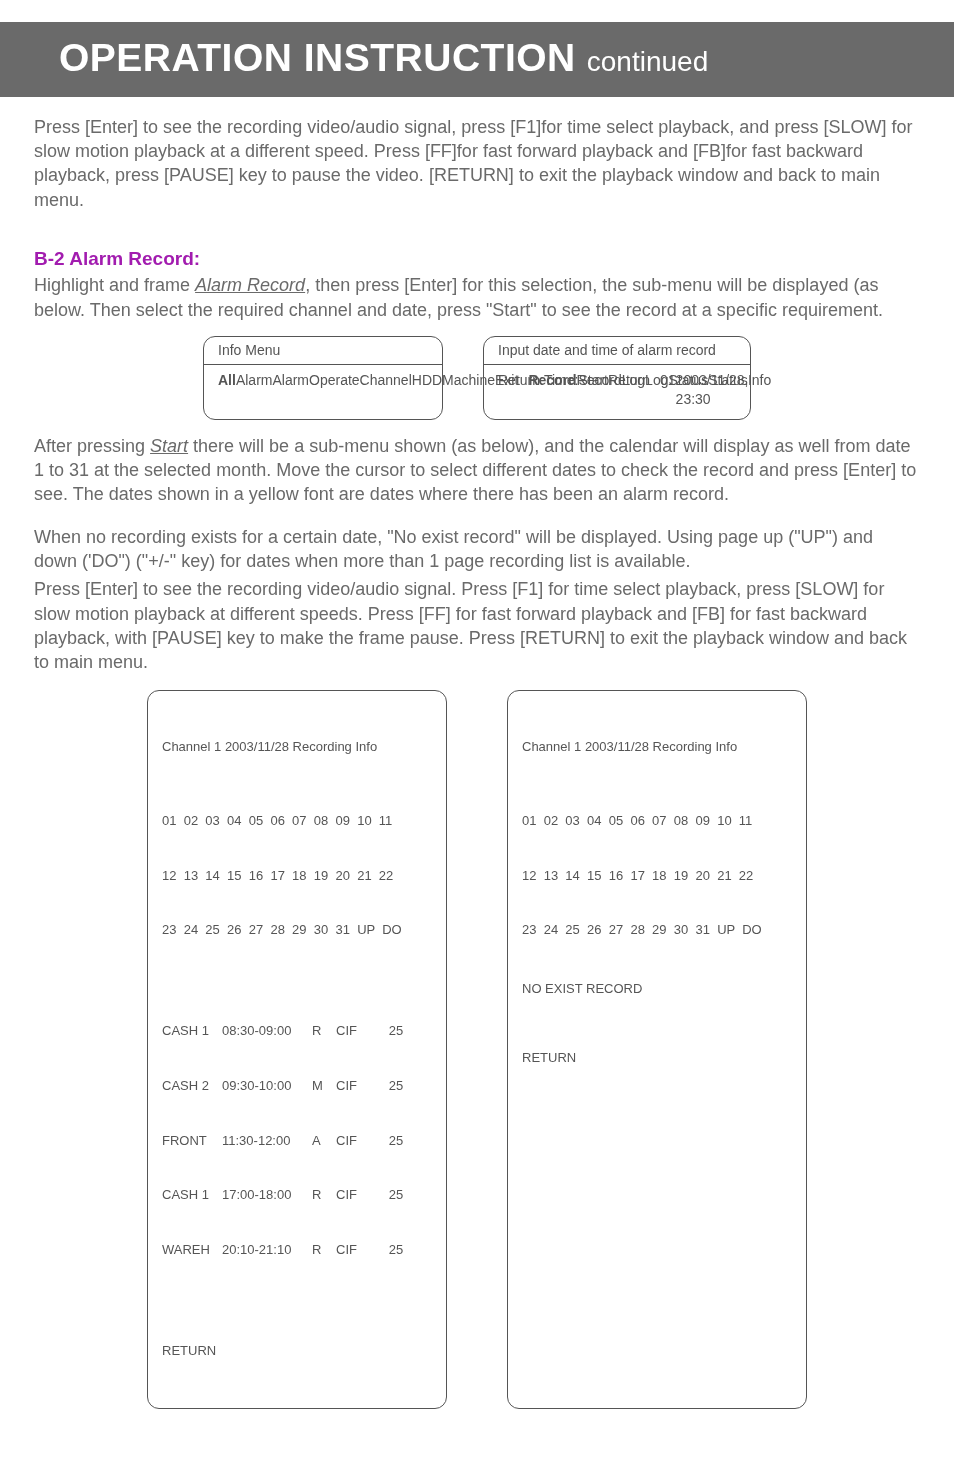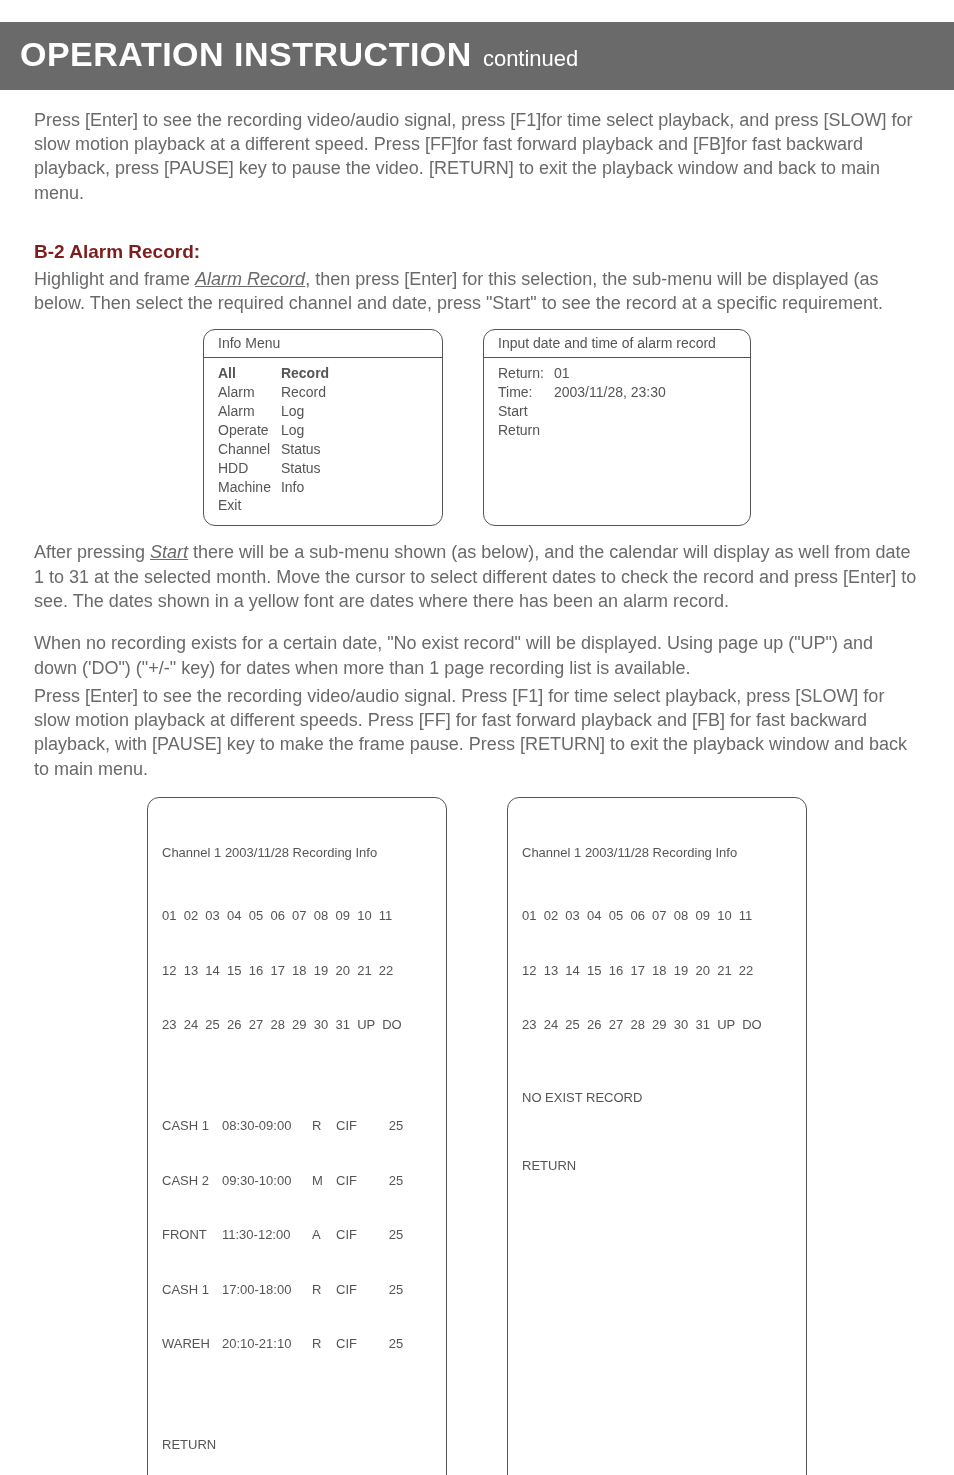--- a/index.html
+++ b/index.html
@@ -12,38 +12,39 @@
     font-size: 18px;
     line-height: 1.35;
   }
   .header-band {
     background: #6a6a6a;
     color: #fff;
     padding: 10px 20px 12px 20px;
     margin-top: 22px;
   }
   .header-band .h1 {
-    font-size: 34px;
+    font-size: 39px;
     font-weight: bold;
     display: inline;
     letter-spacing: 0.5px;
+    margin-left: 39px;
   }
   .header-band .h1sub {
-    font-size: 22px;
+    font-size: 28px;
     font-weight: normal;
     display: inline;
     margin-left: 6px;
   }
   .content {
     padding: 18px 34px 0 34px;
   }
   .para { margin-bottom: 4px; }
   .section-heading {
     font-weight: bold;
-    color: #7f1d1d;
+    color: #a21caf;
     font-size: 19px;
     margin-top: 34px;
     margin-bottom: 2px;
   }
   .italic { font-style: italic; text-decoration: underline; }
 
   .menu-row {
     display: flex;
     justify-content: center;
     gap: 40px;
@@ -58,21 +59,21 @@
     color: #555;
     width: 240px;
   }
   .menu-box.wide { width: 268px; }
   .menu-title {
     border-bottom: 1.5px solid #555;
     margin: -6px -14px 6px -14px;
     padding: 4px 14px 4px 14px;
   }
   .menu-cols { display: flex; gap: 10px; }
-  .menu-col { display: flex; flex-direction: column; }
+  .menu-col { display: flex; flex-direction: row; }
   .bold { font-weight: bold; }
 
   .lower-row {
     display: flex;
     justify-content: center;
     gap: 60px;
     margin-top: 16px;
   }
   .lower-box {
     border: 1.5px solid #555;
@@ -80,21 +81,21 @@
     padding: 10px 14px 12px 14px;
     font-size: 13px;
     line-height: 1.4;
     color: #555;
     width: 300px;
     white-space: pre;
     font-family: "Century Gothic", "Futura", Arial, sans-serif;
   }
   .lower-box .title-row {
     white-space: normal;
-    margin-bottom: 8px;
+    margin-bottom: 20px;
   }
   .rec-table { margin-top: 10px; }
   .rec-table .row { display: flex; }
   .rec-table .c1 { width: 60px; }
   .rec-table .c2 { width: 90px; }
   .rec-table .c3 { width: 24px; }
   .rec-table .c4 { width: 40px; }
   .rec-table .c5 { width: 40px; text-align: center; }
 </style>
 </head>
@@ -212,18 +213,18 @@
         </div>
       </div>
       <div style="margin-top:10px;">RETURN</div>
     </div>
 
     <div class="lower-box">
       <div class="title-row">Channel 1 2003/11/28 Recording Info</div>
       <div>01  02  03  04  05  06  07  08  09  10  11</div>
       <div>12  13  14  15  16  17  18  19  20  21  22</div>
       <div>23  24  25  26  27  28  29  30  31  UP  DO</div>
-      <div style="margin-top:18px;">NO EXIST RECORD</div>
+      <div style="margin-top:4px;">NO EXIST RECORD</div>
       <div style="margin-top:14px;">RETURN</div>
     </div>
   </div>
 
 </div>
 
 </body></html>

